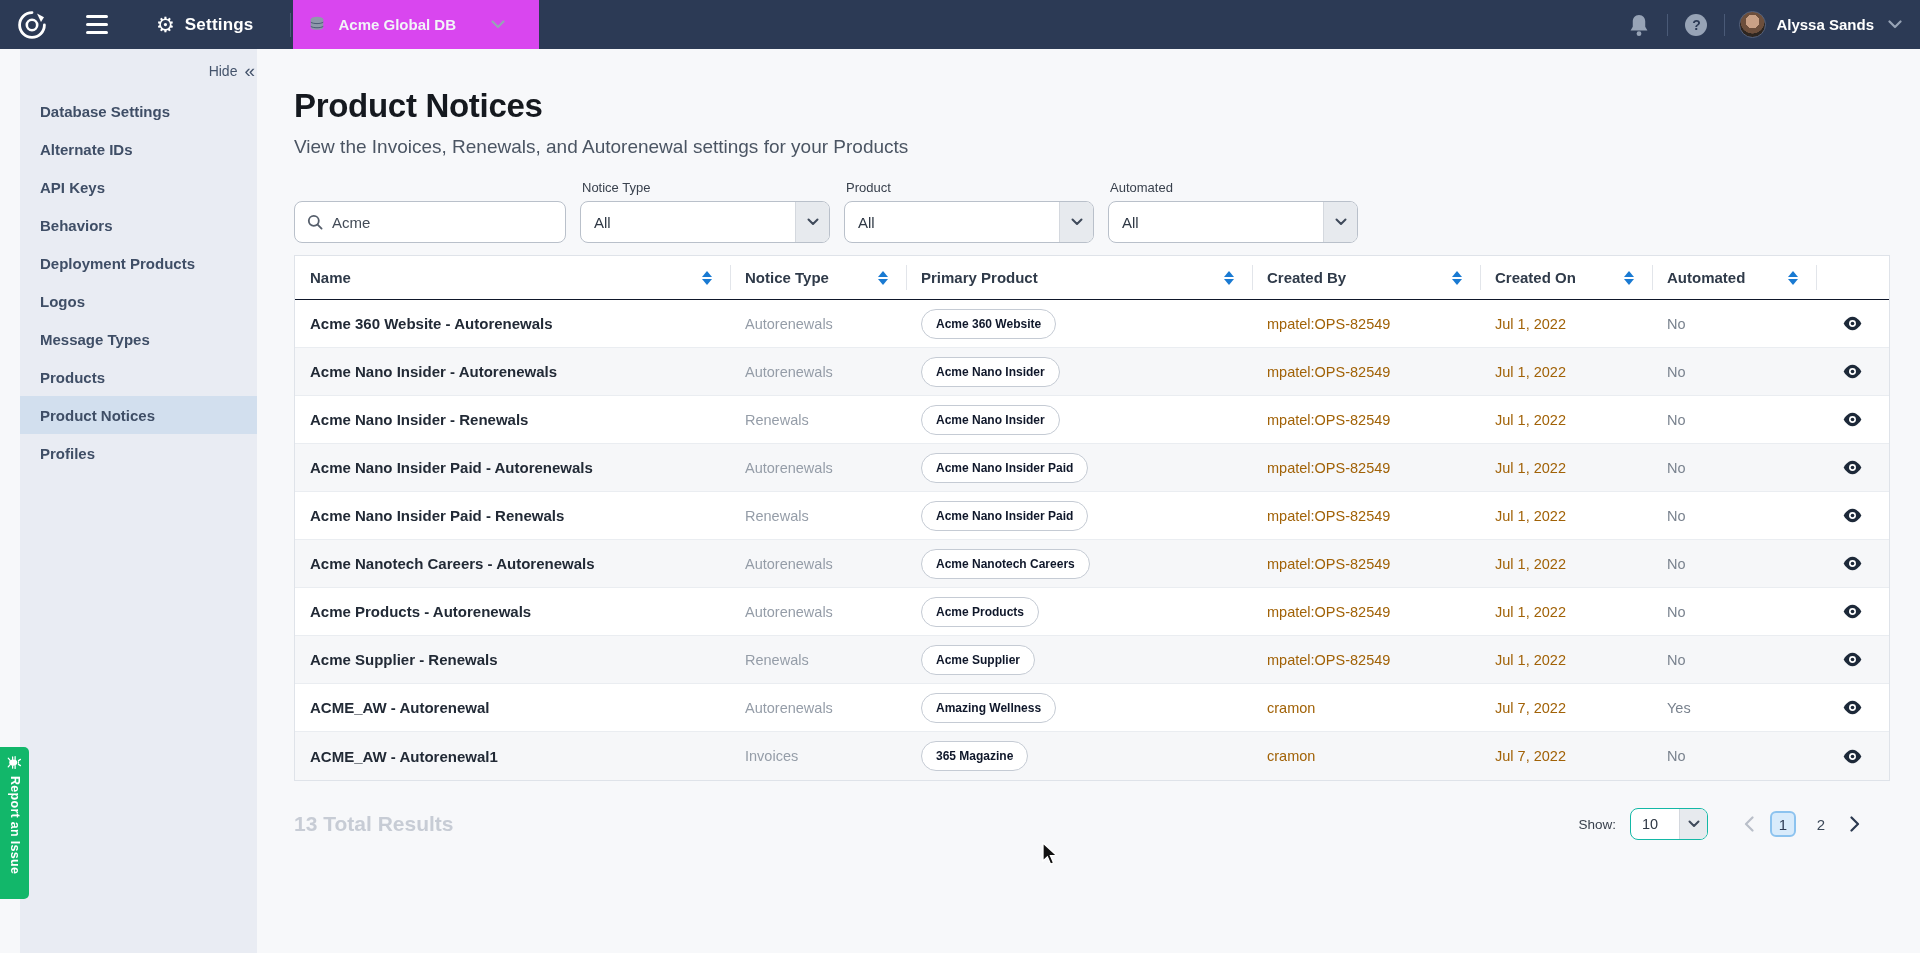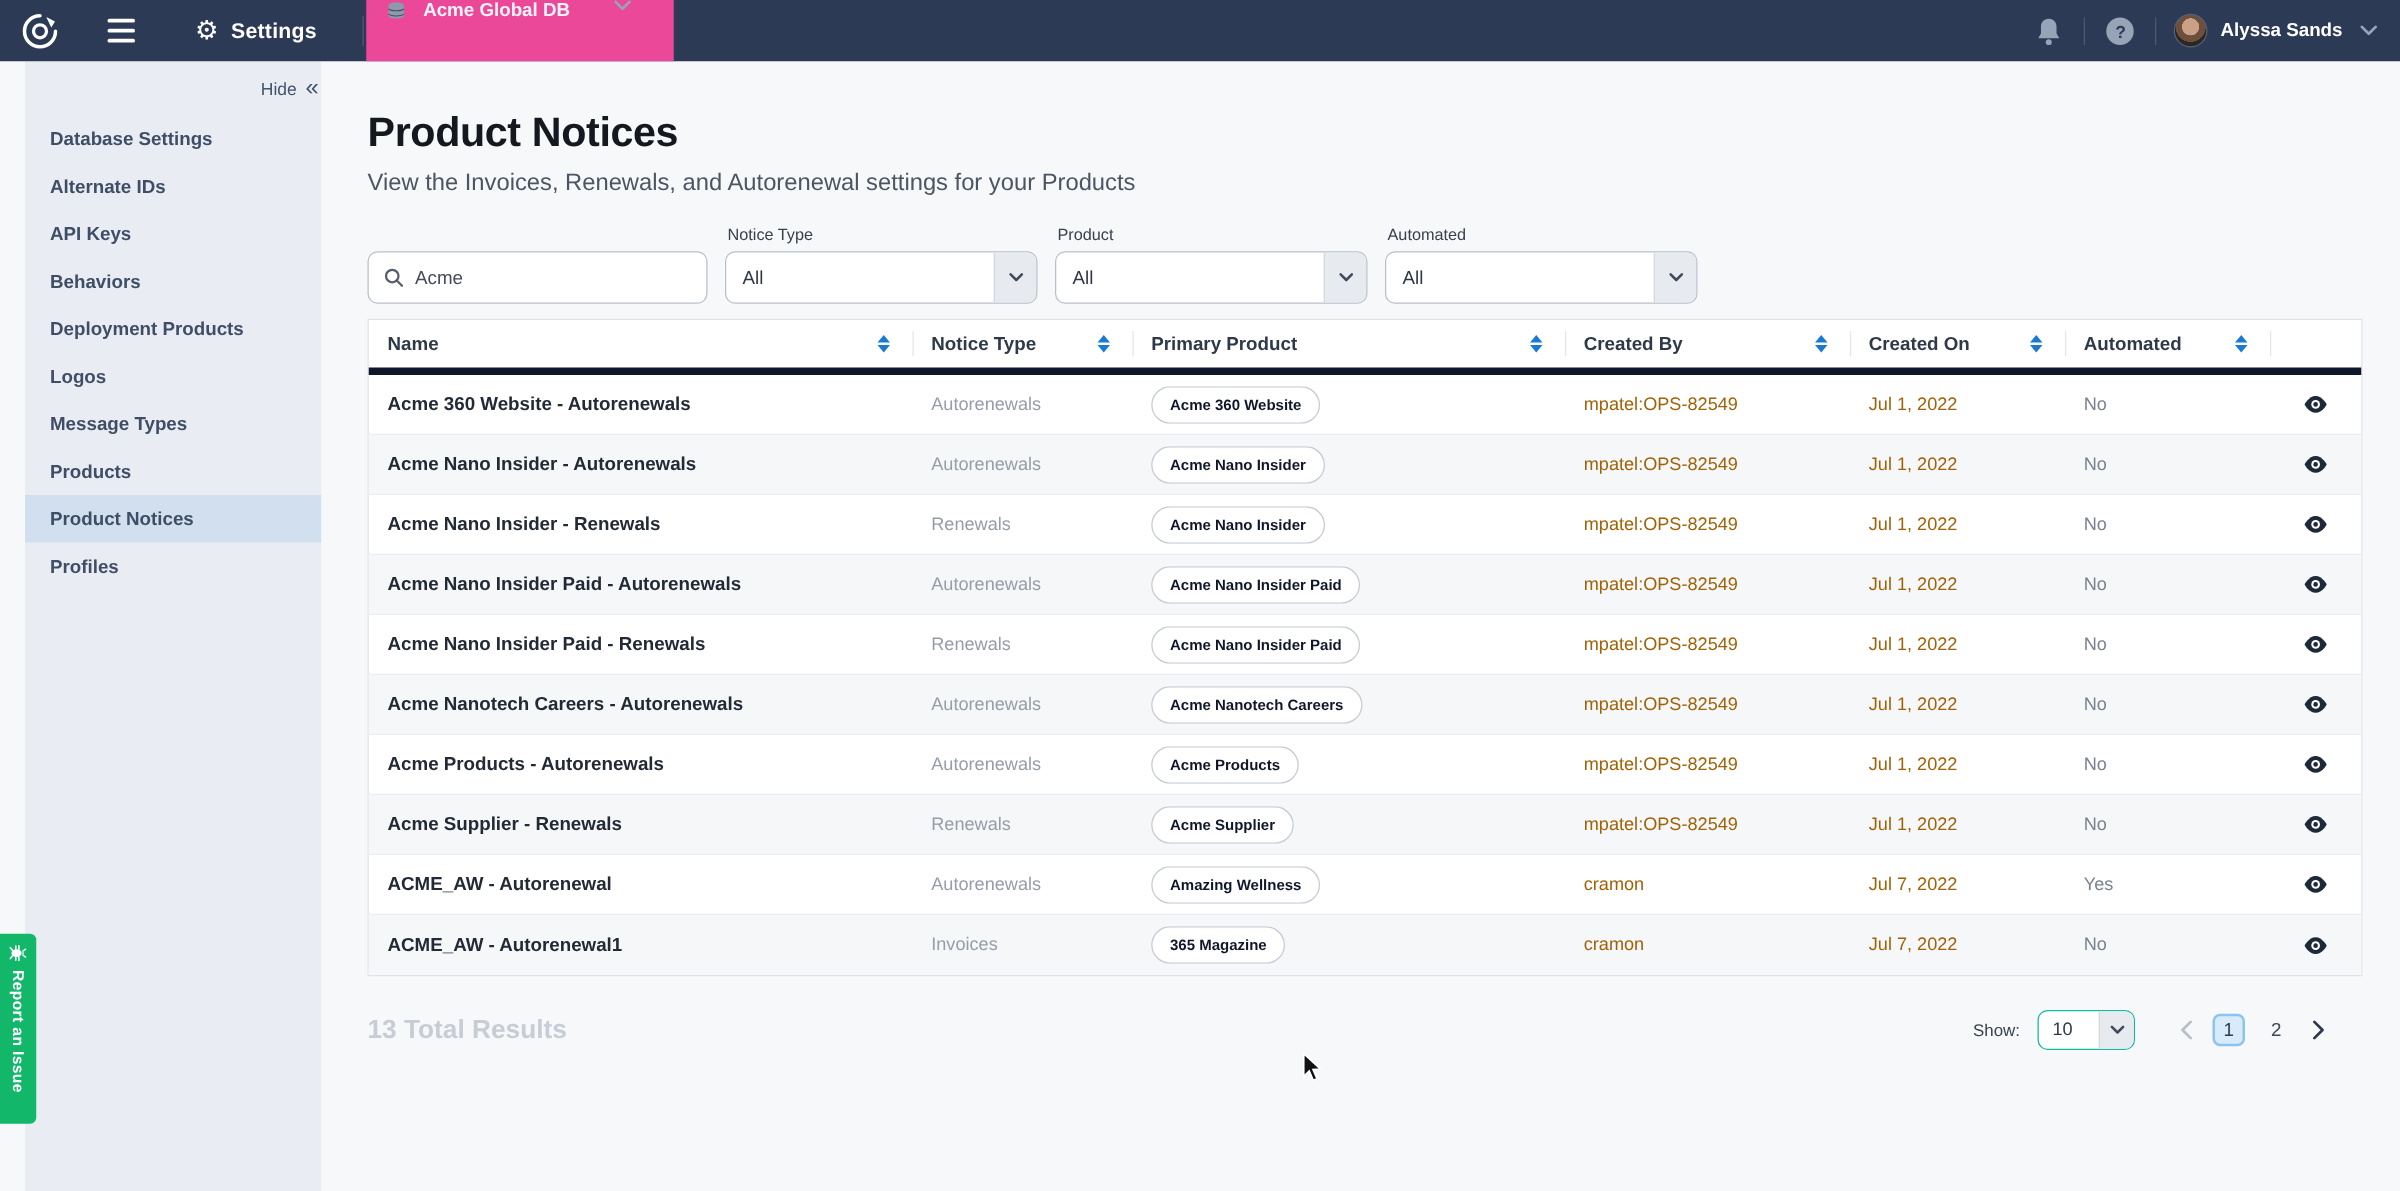--- a/index.html
+++ b/index.html
@@ -9,22 +9,22 @@
   
   .topbar { position:absolute; left:0; top:0; width:1920px; height:49px;
     background:#2c3a55; display:flex; align-items:center; color:#fff; z-index:5; }
   .logo-wrap { width:64px; display:flex; justify-content:center; }
   .burger { width:22px; display:flex; flex-direction:column; gap:5px; margin:0 24px 0 22px; cursor:pointer;}
   .burger i { display:block; height:3px; border-radius:2px; background:#fff; }
   .settings-group { display:flex; align-items:center; gap:10px; margin-left:24px; }
   .gear { font-size:21px; line-height:1; color:#fff; }
   .settings-label { font-size:17px; font-weight:bold; letter-spacing:.2px; }
   .tb-divider { width:1px; height:24px; background:#4a5a77; margin:0 0 0 36px; }
-  .db-selector { height:49px; display:flex; align-items:flex-start; gap:12px;
-    background:#ec4899; padding:0 34px 0 14px; margin-left:2px; min-width:246px; cursor:pointer; }
+  .db-selector { height:49px; display:flex; align-items:center; gap:12px;
+    background:#d946ef; padding:0 34px 0 14px; margin-left:2px; min-width:246px; cursor:pointer; }
   .db-selector .label { font-size:15px; font-weight:bold; color:#f2f4f8; flex:1; }
   .tb-right { margin-left:auto; display:flex; align-items:center; gap:0; padding-right:18px; }
   .tb-icon-btn { display:flex; align-items:center; justify-content:center; width:40px; cursor:pointer; }
   .tb-sep { width:1px; height:22px; background:#4a5a77; margin:0 8px; }
   .help-circle { width:22px; height:22px; border-radius:50%; background:#97a3b6;
     color:#2c3a55; font-weight:bold; font-size:14px; display:flex; align-items:center; justify-content:center; }
   .avatar { width:27px; height:27px; border-radius:50%; margin:0 10px 0 6px;
     background:radial-gradient(circle at 50% 38%, #caa186 0 34%, #6d4f3c 35% 60%, #2e2620 61%); border:1px solid #55617a; }
   .user-name { font-size:15px; font-weight:bold; margin-right:14px; }
 
@@ -55,21 +55,21 @@
   .dd-label { font-size:13px; color:#39414d; margin:0 0 6px 2px; }
   .dd-box { width:250px; height:42px; background:#fff; border:1px solid #b9c0ca; border-radius:8px;
     display:flex; align-items:center; overflow:hidden; cursor:pointer; }
   .dd-value { flex:1; padding-left:13px; font-size:15px; color:#2e3744; }
   .dd-chev { width:34px; align-self:stretch; background:#e7eaee; display:flex;
     align-items:center; justify-content:center; border-left:1px solid #d4d8de; }
 
   
   .table { position:absolute; left:37px; top:206px; width:1596px; background:#fff;
     border:1px solid #dfe3e9; }
-  .thead { display:flex; height:44px; align-items:center; border-bottom:6px solid #0f172a; }
+  .thead { display:flex; height:44px; align-items:center; border-bottom:1px solid #0f172a; }
   .hcell { position:relative; height:100%; display:flex; align-items:center;
     justify-content:space-between; padding:0 18px 0 15px; font-size:15px; font-weight:bold; color:#2f3a49; }
   .hcell:not(:first-child)::before { content:""; position:absolute; left:0; top:9px; bottom:9px;
     width:1px; background:#e2e5ea; }
   .sort { display:flex; flex-direction:column; gap:2px; cursor:pointer; }
   .sort .up { width:0; height:0; border-left:5px solid transparent; border-right:5px solid transparent;
     border-bottom:6px solid #1a7ad2; }
   .sort .dn { width:0; height:0; border-left:5px solid transparent; border-right:5px solid transparent;
     border-top:6px solid #1a7ad2; }
   .trow { display:flex; height:48px; align-items:center; border-bottom:1px solid #eaedf1; }

